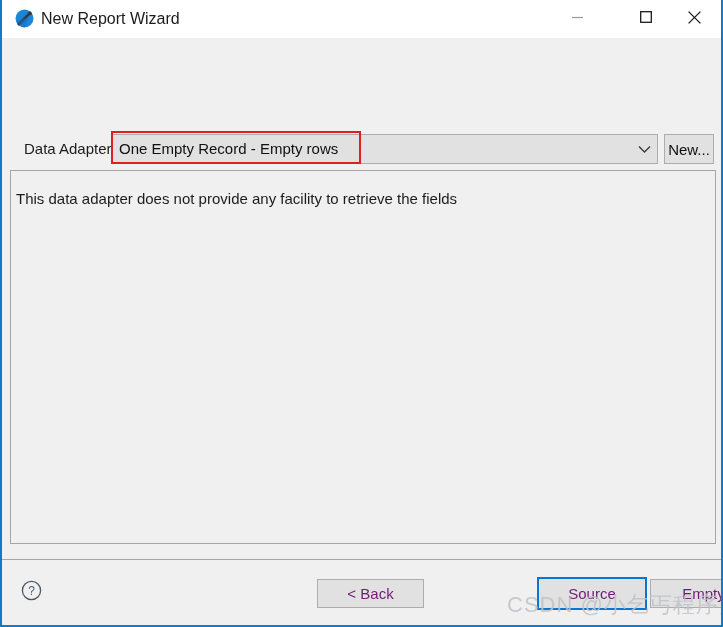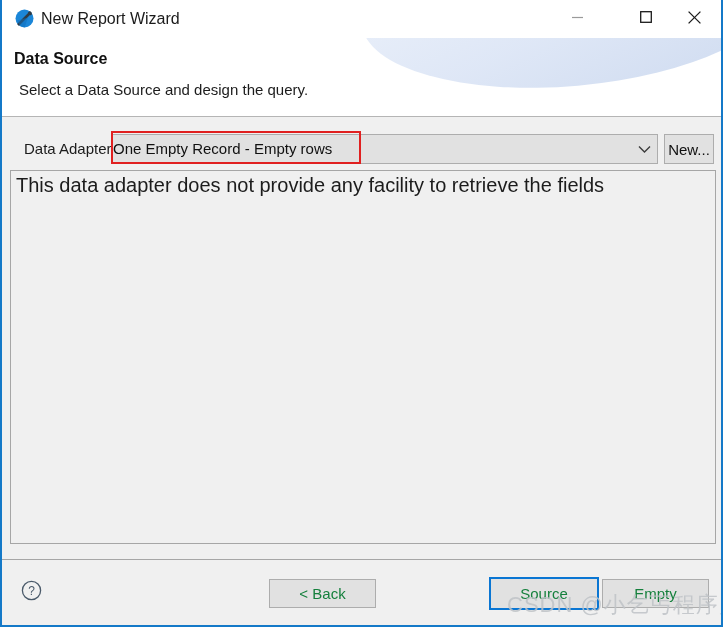--- a/index.html
+++ b/index.html
@@ -137,20 +137,21 @@
     width: 546px;
     height: 30px;
     box-sizing: border-box;
     background: #e1e1e1;
     border: 1px solid #adadad;
     display: flex;
     align-items: center;
   }
   #adapter-combo-text {
     flex: 1 1 auto;
+    padding-left: 6px;
     font-size: 15px;
     color: #101010;
     line-height: 22px;
     white-space: nowrap;
     overflow: hidden;
   }
   #adapter-combo-arrow {
     flex: 0 0 auto;
     width: 26px;
     height: 28px;
@@ -191,22 +192,22 @@
     position: absolute;
     left: 8px; top: 52px;
     width: 706px;
     height: 374px;
     box-sizing: border-box;
     background: #f0f0f0;
     border: 1px solid #a6a6a6;
   }
   #fields-message {
     position: absolute;
-    left: 5px; top: 4px;
-    font-size: 20px;
+    left: 5px; top: 18px;
+    font-size: 15px;
     color: #1c1c1c;
     line-height: 20px;
     white-space: nowrap;
   }
 
   
   #buttonbar-rule {
     position: absolute;
     left: 0; top: 559px;
     width: 719px;
@@ -226,25 +227,26 @@
     width: 21px; height: 21px;
   }
   .dlgbtn {
     position: absolute;
     top: 19px;
     height: 29px;
     box-sizing: border-box;
     background: #e1e1e1;
     border: 1px solid #adadad;
     font-size: 15px;
-    color: #15803d;
+    color: #701a75;
     display: flex;
     align-items: center;
     justify-content: center;
     white-space: nowrap;
+    margin-left: 48px;
   }
   #btn-back   { left: 267px; width: 107px; }
   #btn-next   { left: 375px; width: 107px; }
   #btn-finish { left: 487px; width: 110px; top: 17px; height: 33px;
                 border: 2px solid #0a76d3; background: #e1e1e1; }
   #btn-cancel { left: 600px; width: 107px; }
 
   
   #watermark {
     position: absolute;
@@ -291,26 +293,20 @@
     </span>
 
     <span class="winbtn" id="btn-close">
       <svg width="13" height="13" viewBox="0 0 13 13">
         <line x1="0.6" y1="0.6" x2="12.4" y2="12.4" stroke="#1b1b1b" stroke-width="1.3"></line>
         <line x1="12.4" y1="0.6" x2="0.6" y2="12.4" stroke="#1b1b1b" stroke-width="1.3"></line>
       </svg>
     </span>
   </div>
 
-  <div id="header">
-    <div id="header-swoosh"></div>
-    <div id="header-title">Data Source</div>
-    <div id="header-sub">Select a Data Source and design the query.</div>
-    <div id="header-rule"></div>
-  </div>
 
   <div id="body">
 
     <div id="adapter-row">
       <span id="adapter-label">Data Adapter</span>
 
       <div id="adapter-combo">
         <span id="adapter-combo-text">One Empty Record - Empty rows</span>
         <span id="adapter-combo-arrow">
           <svg width="13" height="9" viewBox="0 0 13 9">

